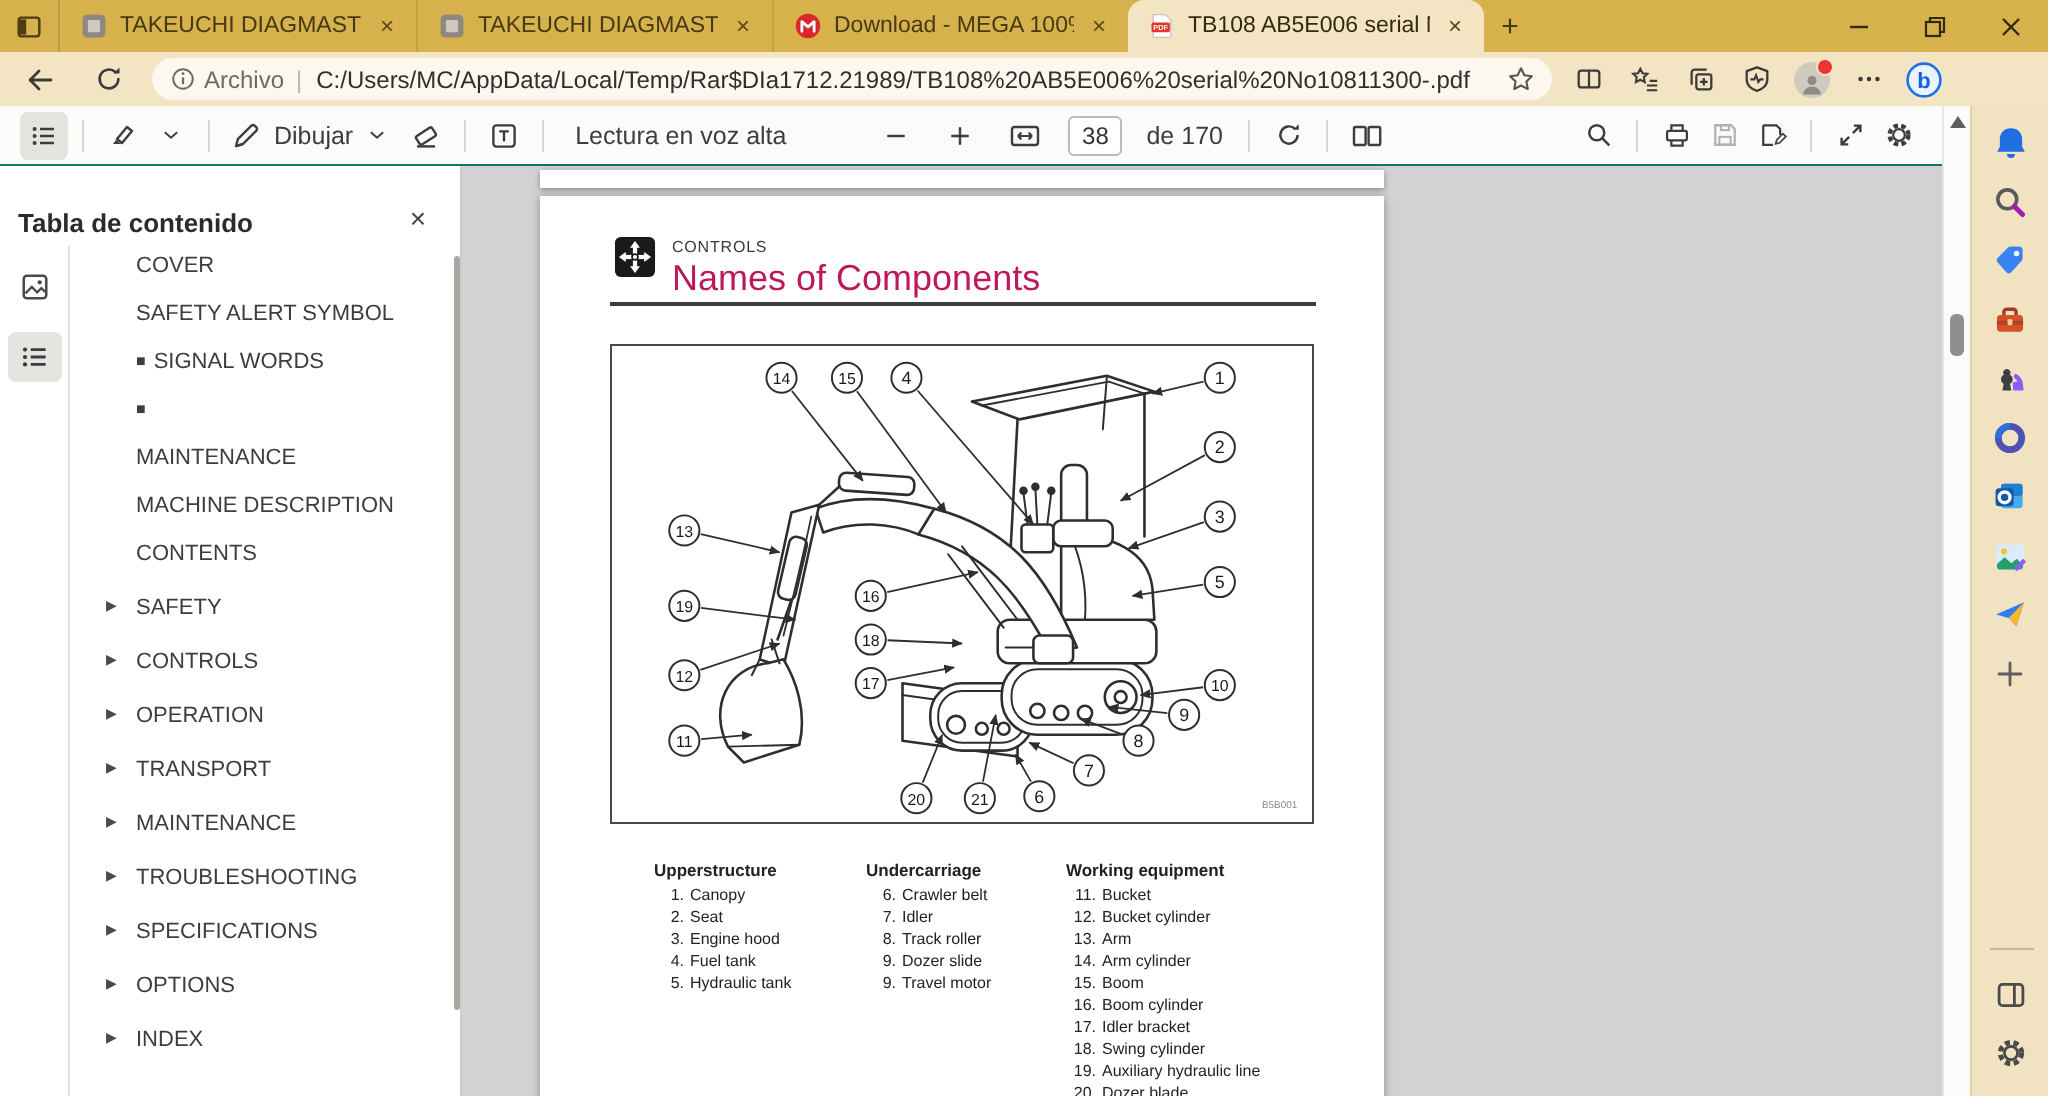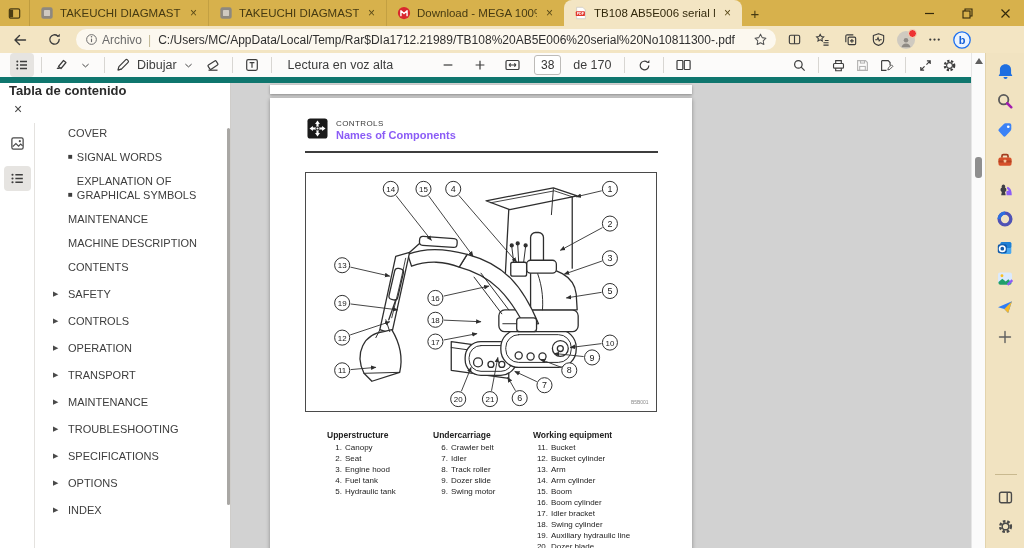--- a/index.html
+++ b/index.html
@@ -25,52 +25,52 @@
   .nav-btn { width:28px; height:24px; display:flex; align-items:center; justify-content:center; border-radius:4px; }
   .addresspill { flex:0 0 auto; width:700px; height:21px; margin-left:8px; background:#FCF8EF; border-radius:11px; display:flex; align-items:center; padding:0 8px 0 9px; font-size:12px;justify-content:flex-end; }
   .addresspill .proto { color:#6b6b6b; margin:0 6px 0 4px; }
   .addresspill .sep { color:#c2b895; margin-right:7px; }
   .addresspill .url { color:#2f2f2f; white-space:nowrap; overflow:hidden; flex:1; }
   .nav-right { display:flex; align-items:center; margin-left:4px; }
   .avatar { position:relative; width:18px; height:18px; border-radius:50%; background:#cfcac0; display:flex; align-items:flex-end; justify-content:center; overflow:visible; }
   .avatar::after { content:""; position:absolute; right:-2px; top:-2px; width:7px; height:7px; border-radius:50%; background:#e33; border:1px solid #F3E5C3; }
 
   
-  .pdfbar { position:absolute; left:0; top:53px; width:971px; height:30px; background:#FCFBFA; border-bottom:6px solid #0f766e; display:flex; align-items:center; padding:0 10px; font-size:12.5px; color:#3d3d3d; }
+  .pdfbar { position:absolute; left:0; top:53px; width:971px; height:30px; background:#FCFBFA; border-bottom:1px solid #0f766e; display:flex; align-items:center; padding:0 10px; font-size:12.5px; color:#3d3d3d; }
   .tb-btn { height:24px; min-width:24px; display:flex; align-items:center; justify-content:center; border-radius:4px; padding:0 3px; }
   .tb-btn.active { background:#E6E4E1; }
   .tb-sep { width:1px; height:16px; background:#D8D6D2; margin:0 7px; }
   .tb-label { margin:0 6px; white-space:nowrap; }
   .pageinput { width:27px; height:20px; border:1px solid #BDBBB8; border-radius:3px; background:#fff; text-align:center; font-size:12px; color:#333; margin:0 6px 0 10px; font-family:"Liberation Sans",sans-serif; }
   .tb-right { margin-left:auto; display:flex; align-items:center; }
   .tb-btn.disabled svg { opacity:.38; }
 
   
   .main { position:absolute; left:0; top:83px; width:1024px; height:465px; }
   .tocpanel { position:absolute; left:0; top:0; width:231px; height:465px; background:#fff; border-right:1px solid #CFCDCA; }
-  .toc-head { height:36px; display:flex; align-items:flex-start; padding:0 24px 0 9px;flex-direction:column; }
+  .toc-head { height:36px; display:flex; align-items:flex-end; padding:0 12px 0 9px; }
   .toc-title { font-size:13px; font-weight:bold; color:#2b2b2b; flex:1; }
   .toc-close { font-size:14px; color:#444; padding:2px 5px; }
   .toc-rail { position:absolute; left:0; top:40px; width:35px; bottom:0; display:flex; flex-direction:column; align-items:center; gap:10px; padding-top:8px; border-right:1px solid #E4E2DF; }
   .rail-btn { width:27px; height:25px; display:flex; align-items:center; justify-content:center; border-radius:4px; }
   .rail-btn.active { background:#E6E4E1; }
   .toc-list { position:absolute; left:36px; top:38px; right:1px; bottom:0; overflow:hidden; }
   .toc-item { display:flex; align-items:flex-end; padding:5px 10px 5px 17px; font-size:11px; color:#3d3d3d; line-height:14px; min-height:24px; }
   .toc-item .lead { width:15px; flex:0 0 15px; font-size:7px; color:#4a4a4a; padding-top:3px; }
   .toc-item .blk { margin-right:4px; font-size:8px; }
   .toc-item .lbl { max-width:152px; }
   .toc-scrollbar { position:absolute; right:0; top:45px; width:3px; height:377px; background:#A9A7A4; border-radius:2px; }
 
   
   .canvas { position:absolute; left:232px; top:0; width:739px; height:465px; background:#D2D2D2; overflow:hidden; }
   .page-prev { position:absolute; left:38px; top:2px; width:422px; height:9px; background:#fff; box-shadow:0 1px 3px rgba(0,0,0,.35); }
   .page { position:absolute; left:38px; top:15px; width:422px; height:560px; background:#fff; box-shadow:0 1px 4px rgba(0,0,0,.35); }
   .doc-symbol { position:absolute; left:37px; top:20px; width:21px; height:21px; }
   .doc-section { position:absolute; left:66px; top:21px; font-size:8px; letter-spacing:.4px; color:#3a3a3a; }
-  .doc-title { position:absolute; left:66px; top:31px; font-size:11px; font-weight:bold; color:#8b5cf6; }
+  .doc-title { position:absolute; left:66px; top:31px; font-size:18px; font-weight:normal; color:#be185d; }
   .doc-rule { position:absolute; left:35px; top:53px; width:353px; height:2px; background:#3d3d3d; }
   .figure { position:absolute; left:35px; top:74px; width:352px; height:240px; border:1px solid #4a4a4a; background:#fff; }
   .legend { position:absolute; left:57px; top:332px; display:flex; font-size:8px; color:#222; }
   .lg-col1 { width:106px; } .lg-col2 { width:100px; } .lg-col3 { width:130px; }
   .lg-title { font-weight:bold; font-size:8.5px; margin-bottom:2px; }
   .lg-row { line-height:11px; white-space:nowrap; display:flex; }
   .lg-row .num { display:inline-block; width:15px; text-align:right; margin-right:3px; flex:0 0 15px; }
 
   
   .vscroll { position:absolute; left:971px; top:53px; width:14px; height:495px; background:#FBFBFB; border-left:1px solid #E6E6E6; }
@@ -384,27 +384,30 @@
             </svg>
           </div>
       </div>
       <div class="toc-list" id="toc-list">
           <div class="toc-item">
             <span class="lead"></span>
             <span class="lbl">COVER</span>
           </div>
           <div class="toc-item">
             <span class="lead"></span>
+            <span class="lbl">SAFETY ALERT SYMBOL</span>
+          </div>
+          <div class="toc-item">
+            <span class="lead"></span>
             <span class="blk">■</span>
             <span class="lbl">SIGNAL WORDS</span>
           </div>
           <div class="toc-item">
             <span class="lead"></span>
             <span class="blk">■</span>
-            <span class="lbl">EXPLANATION OF GRAPHICAL SYMBOLS</span>
           </div>
           <div class="toc-item">
             <span class="lead"></span>
             <span class="lbl">MAINTENANCE</span>
           </div>
           <div class="toc-item">
             <span class="lead"></span>
             <span class="lbl">MACHINE DESCRIPTION</span>
           </div>
           <div class="toc-item">
@@ -643,21 +646,21 @@
               <div class="lg-row">
                 <span class="num">8.</span>
                 <span>Track roller</span>
               </div>
               <div class="lg-row">
                 <span class="num">9.</span>
                 <span>Dozer slide</span>
               </div>
               <div class="lg-row">
                 <span class="num">9.</span>
-                <span>Swing motor</span>
+                <span>Travel motor</span>
               </div>
             </div>
             <div class="lg-col3">
               <div class="lg-title">Working equipment</div>
               <div class="lg-row">
                 <span class="num">11.</span>
                 <span>Bucket</span>
               </div>
               <div class="lg-row">
                 <span class="num">12.</span>

